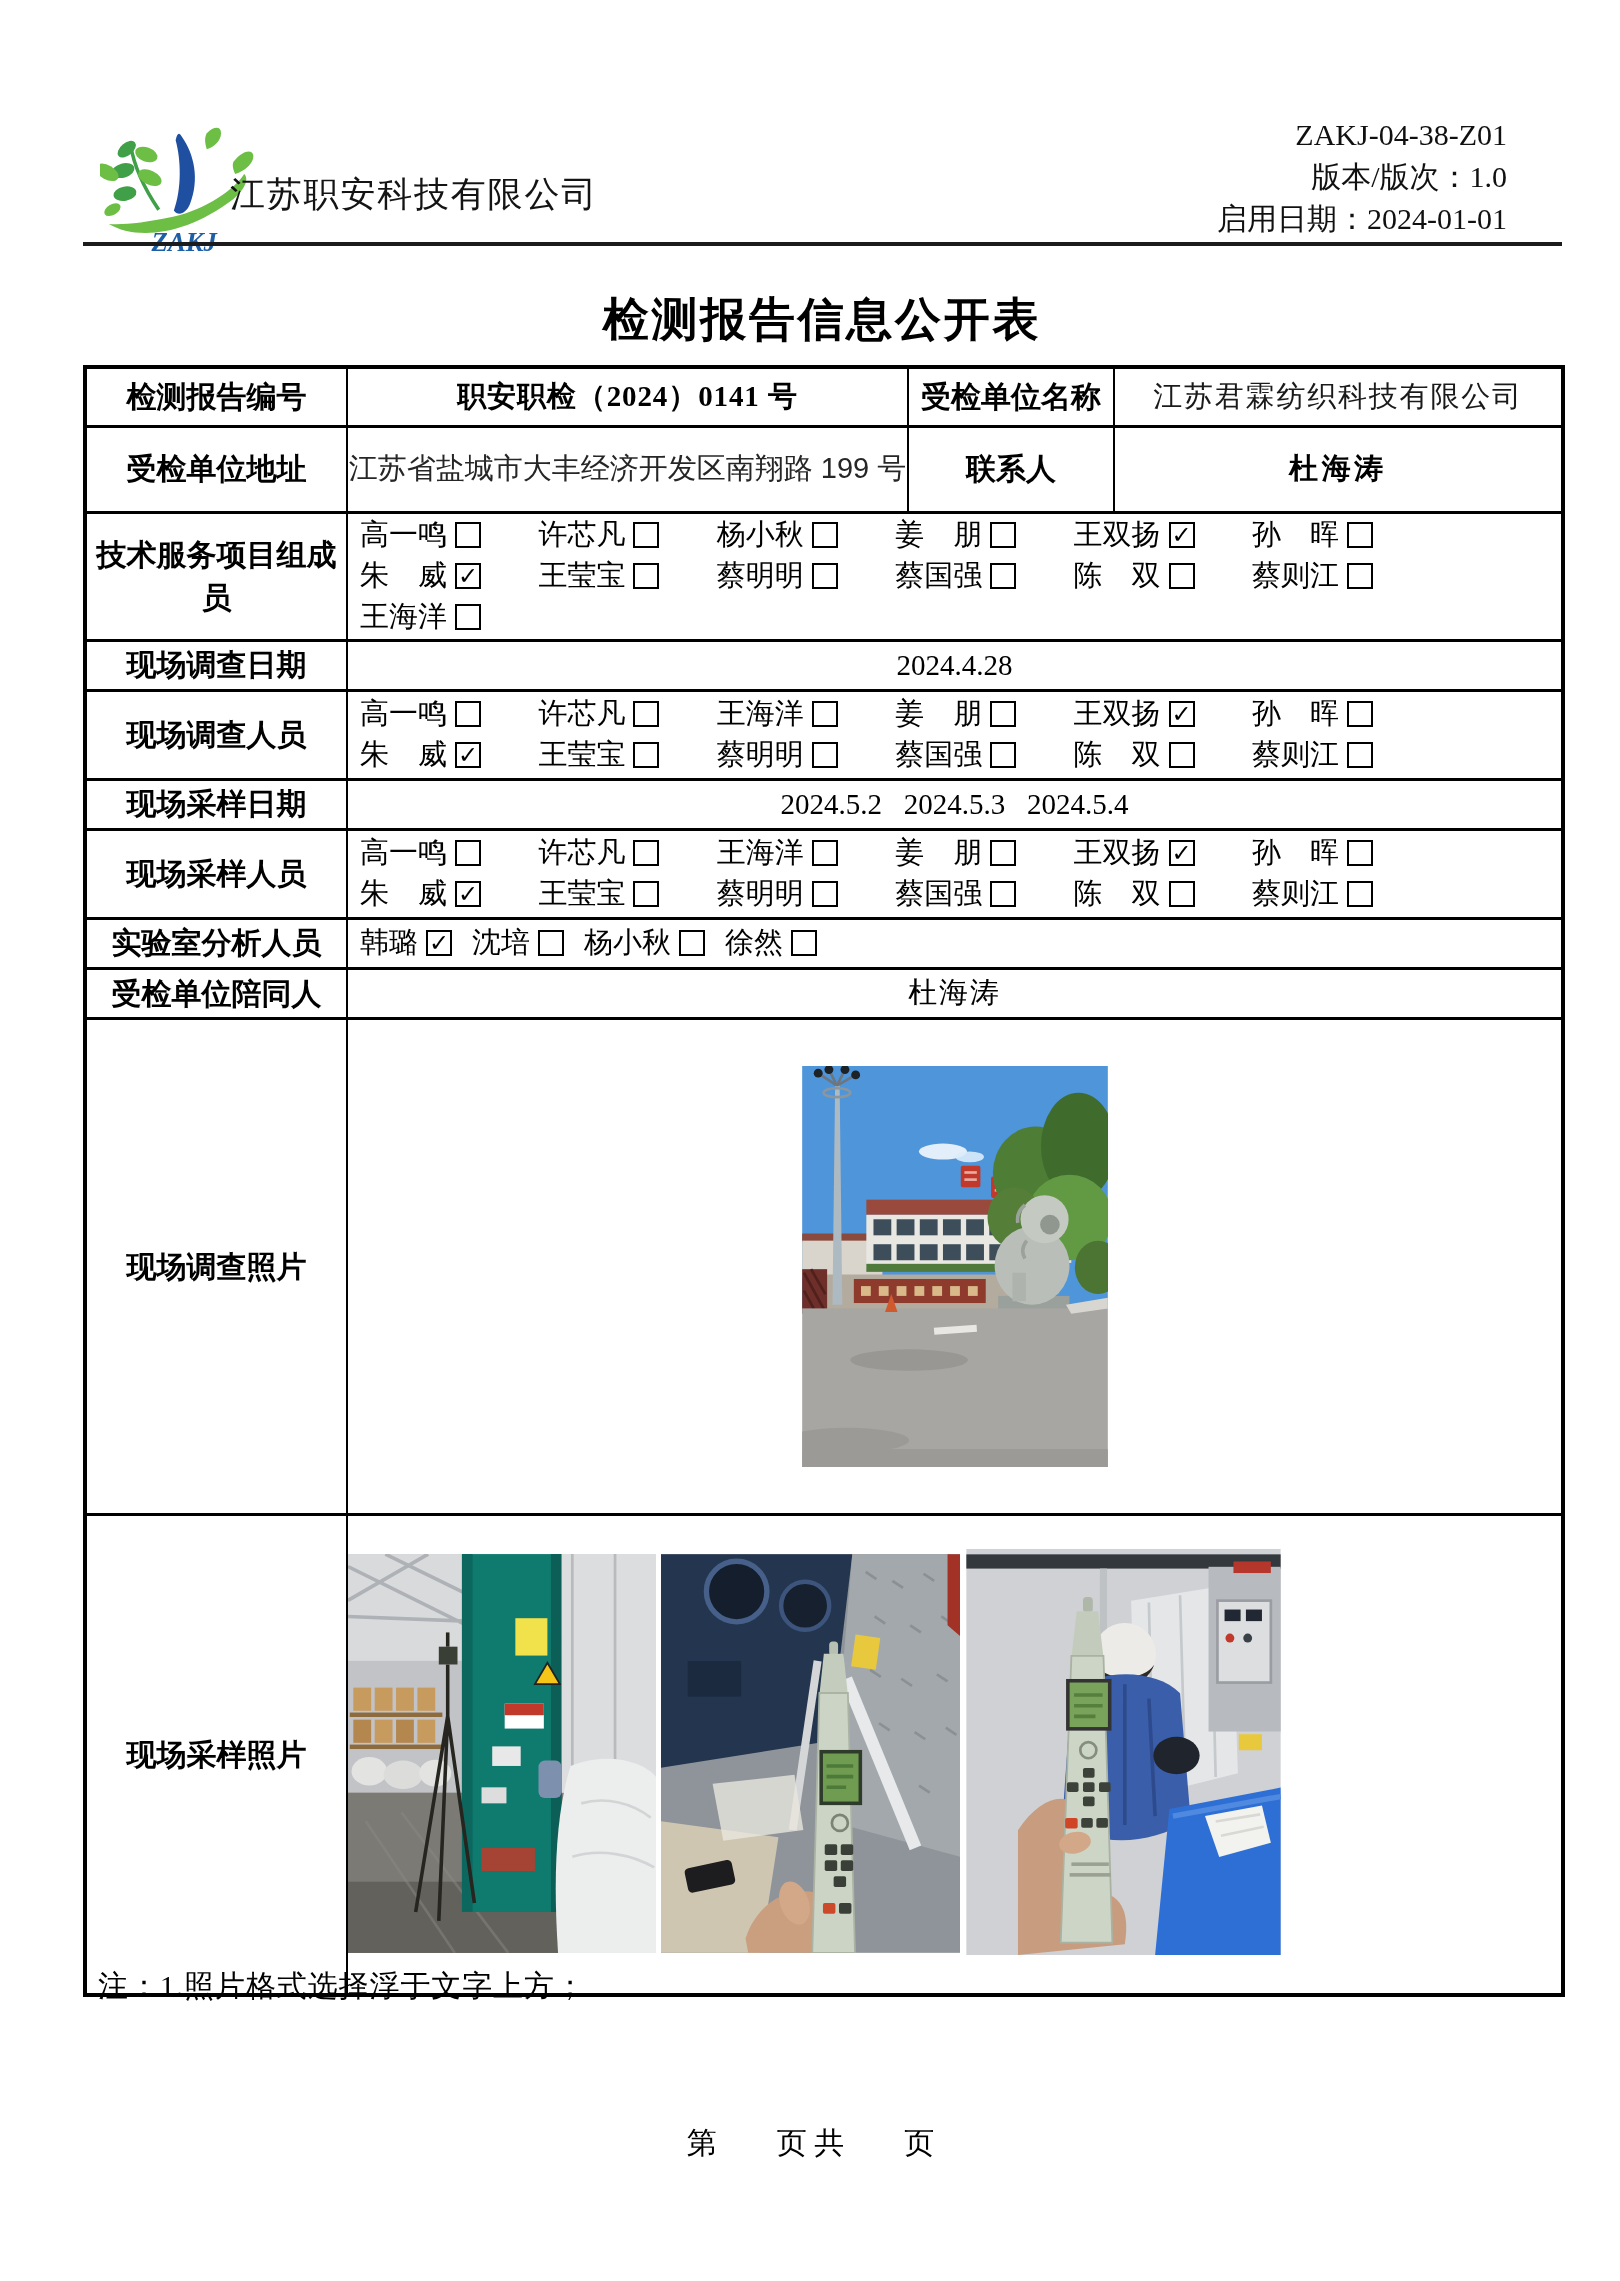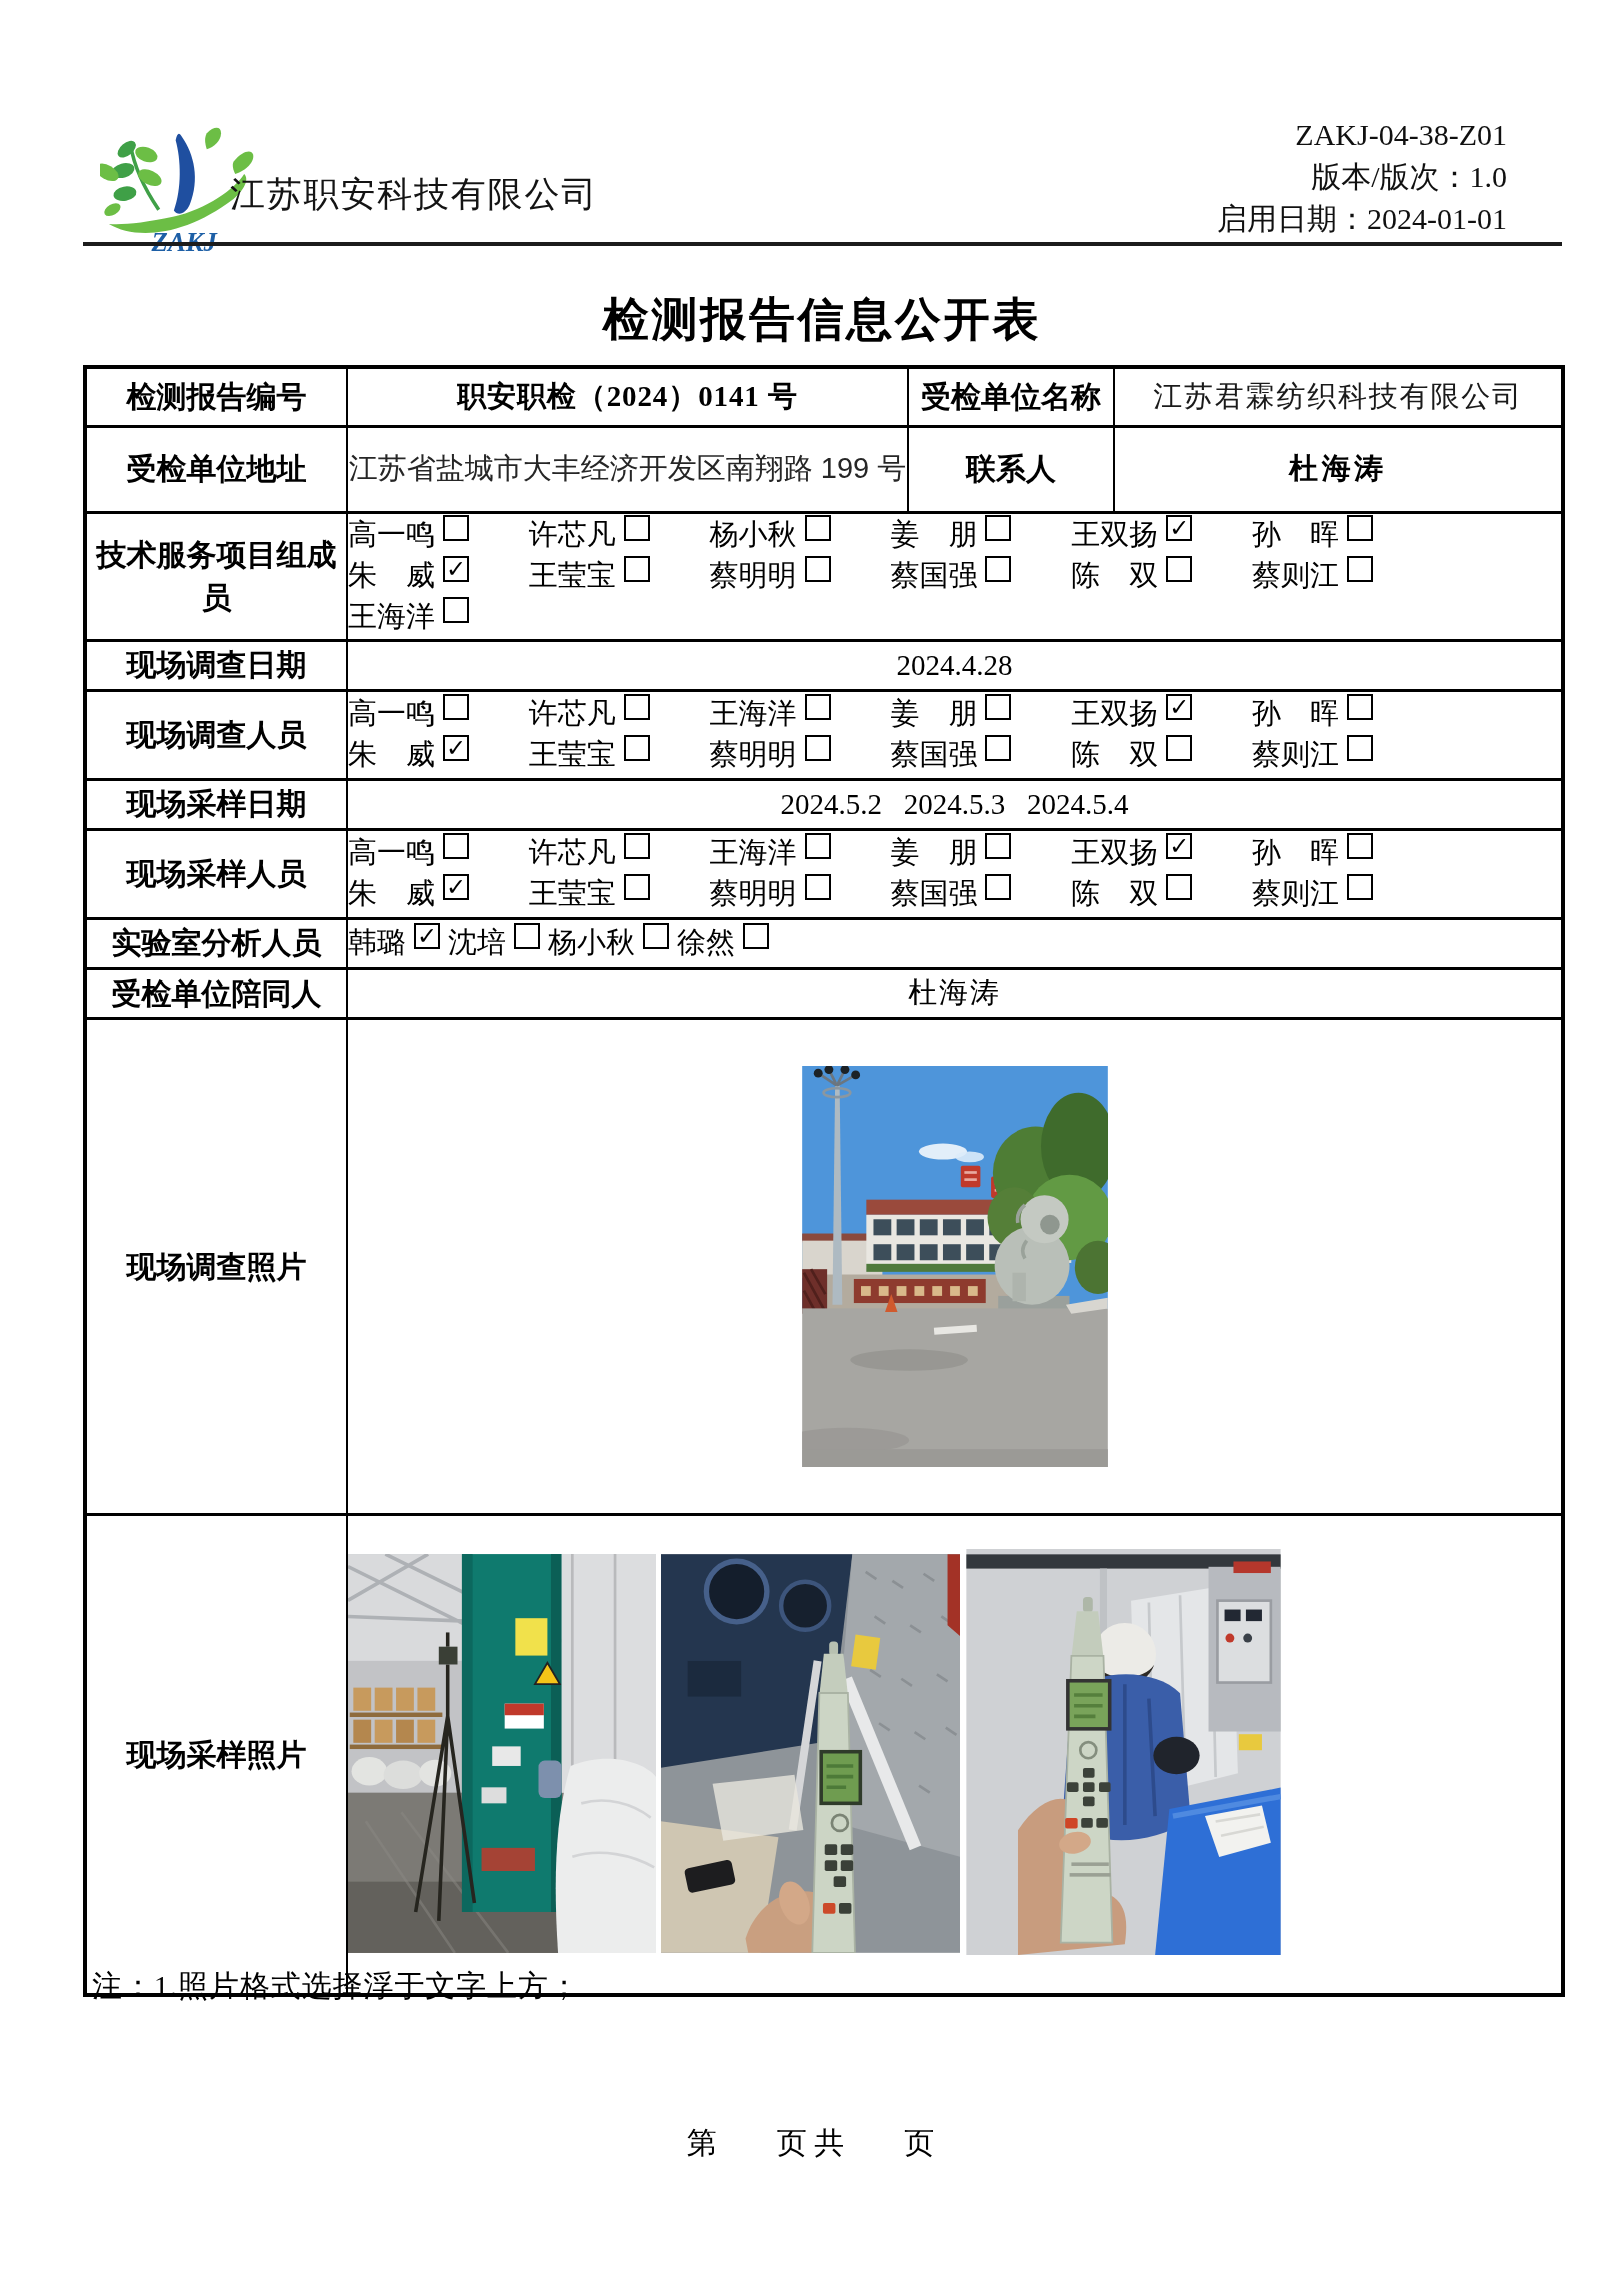--- a/index.html
+++ b/index.html
@@ -31,35 +31,35 @@
   .addr-val{font-family:"Liberation Sans","DejaVu Sans",sans-serif;font-size:29px;text-align:center;color:#262626;margin-left:36px;}
   .contact-val{font-size:34px;font-weight:bold;text-align:center;letter-spacing:3.6px;}
   .date-val{text-align:center;white-space:pre;}
   .escort-val{text-align:center;font-size:31px;letter-spacing:1.8px;}
 
   
   .ckcell{padding:3.6px 0 3.6px 12.5px;vertical-align:middle;}
   .ck-line{display:flex;justify-content:space-between;align-items:center;width:1025px;height:41px;}
   .ck-line.sparse{justify-content:flex-start;gap:30px;}
   .ck-left .ck-line{justify-content:flex-start;gap:8px;height:41px;}
-  .ck-item{display:inline-flex;align-items:flex-start;font-size:29px;white-space:pre;}
+  .ck-item{display:inline-flex;align-items:center;font-size:29px;white-space:pre;padding-left:12px;}
   .ck-box{width:22px;height:22px;border:2.7px solid #000;margin-left:8px;display:inline-flex;
           align-items:center;justify-content:center;font-size:24px;font-weight:bold;line-height:1;
           flex:0 0 auto;}
   .ck-box.checked{font-family:"DejaVu Sans",sans-serif;}
 
   
   .photo-survey-cell{vertical-align:top;padding-top:21.4px;}
   .photo-survey-cell .ph{display:block;margin:0 auto;}
   .photo-sampling-cell{vertical-align:top;padding:12.5px 0 0 143px;}
   .photo-strip{display:flex;gap:5.3px;align-items:flex-start;}
   .ph{background:#fff;}
 
   
-  .note-line{position:absolute;left:92px;top:1966px;font-size:30px;letter-spacing:0.9px;}
+  .note-line{position:absolute;left:98px;top:1966px;font-size:30px;letter-spacing:0.9px;}
   .page-footer{position:absolute;left:0;top:2123px;width:100%;text-align:center;font-size:30px;white-space:pre;}
 </style>
 </head>
 <body>
 
 <div class="page">
 
   <div class="logo-wrap">
     <svg width="178" height="134" viewBox="0 0 200 150">
 

